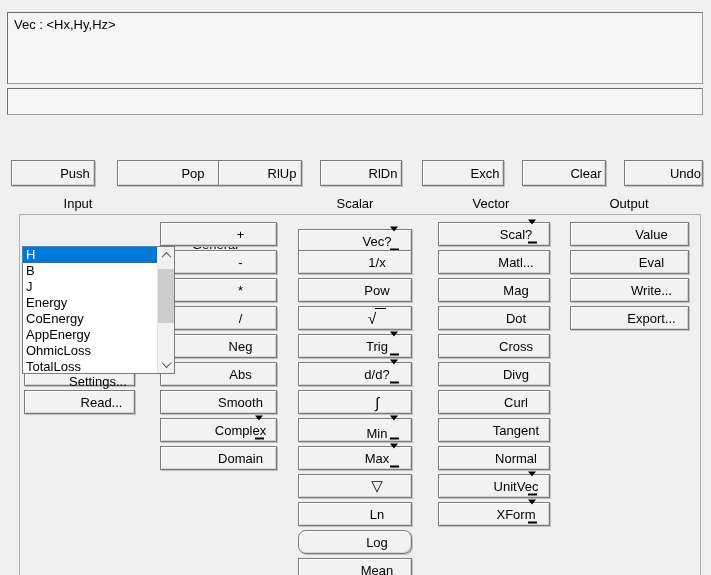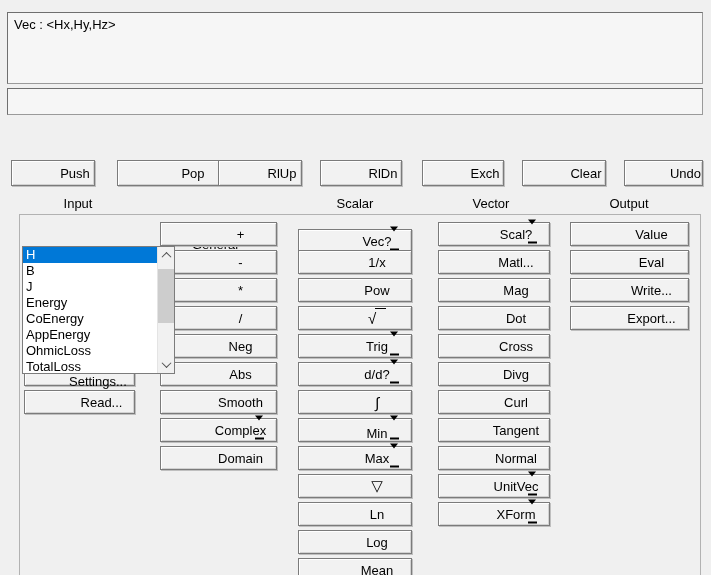--- a/index.html
+++ b/index.html
@@ -182,21 +182,21 @@
   <div class="btn cs" style="top:446px;">
     <span>Max</span>
     <span class="dd"><span class="tri"></span><span class="bar" style="display:block;"></span></span>
   </div>
   <div class="btn cs" style="top:474px;">
       <span class="big">▽</span>
     </div>
   <div class="btn cs" style="top:502px;">
       <span>Ln</span>
     </div>
-  <div class="btn cs" style="top:530px;">
+  <div class="btn cs" style="top:530px;border-radius:8px;">
       <span>Log</span>
     </div>
   <div class="btn cs" style="top:558px;">
       <span>Mean</span>
     </div>
 
   <div class="btn cv" style="top:222px;">
     <span>Scal?</span>
     <span class="dd"><span class="tri"></span><span class="bar" style="display:block;"></span></span>
   </div>

